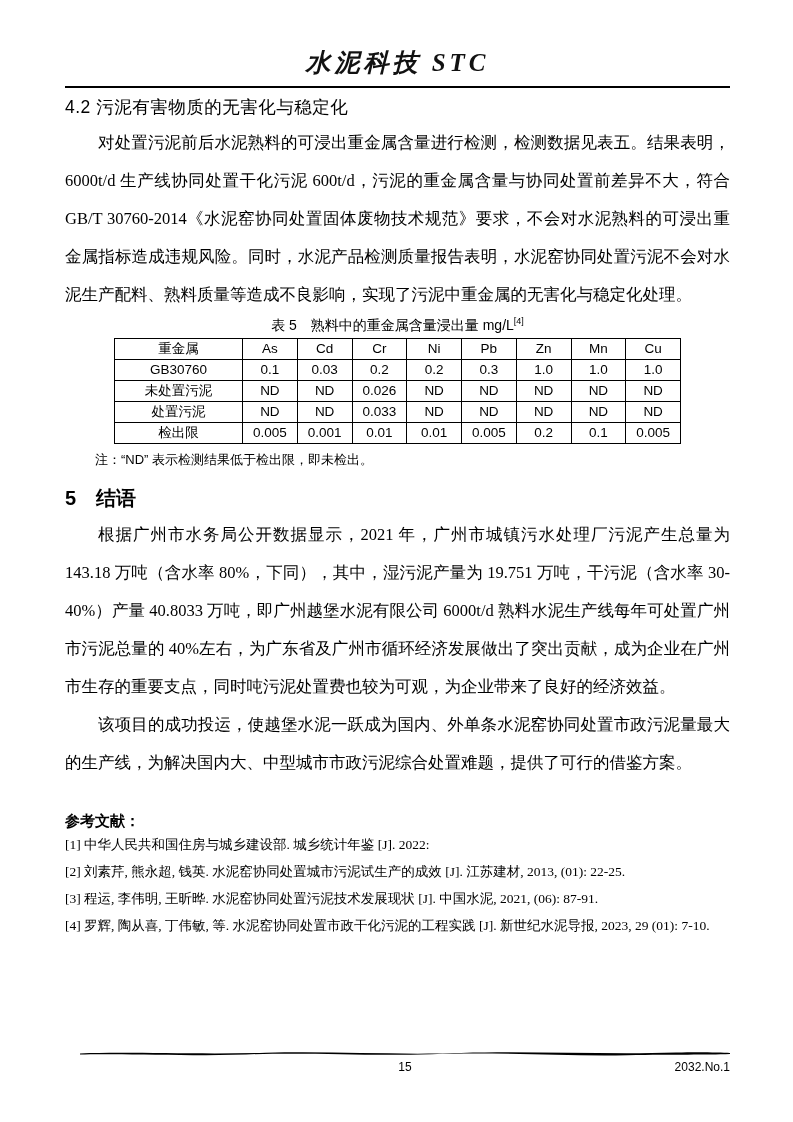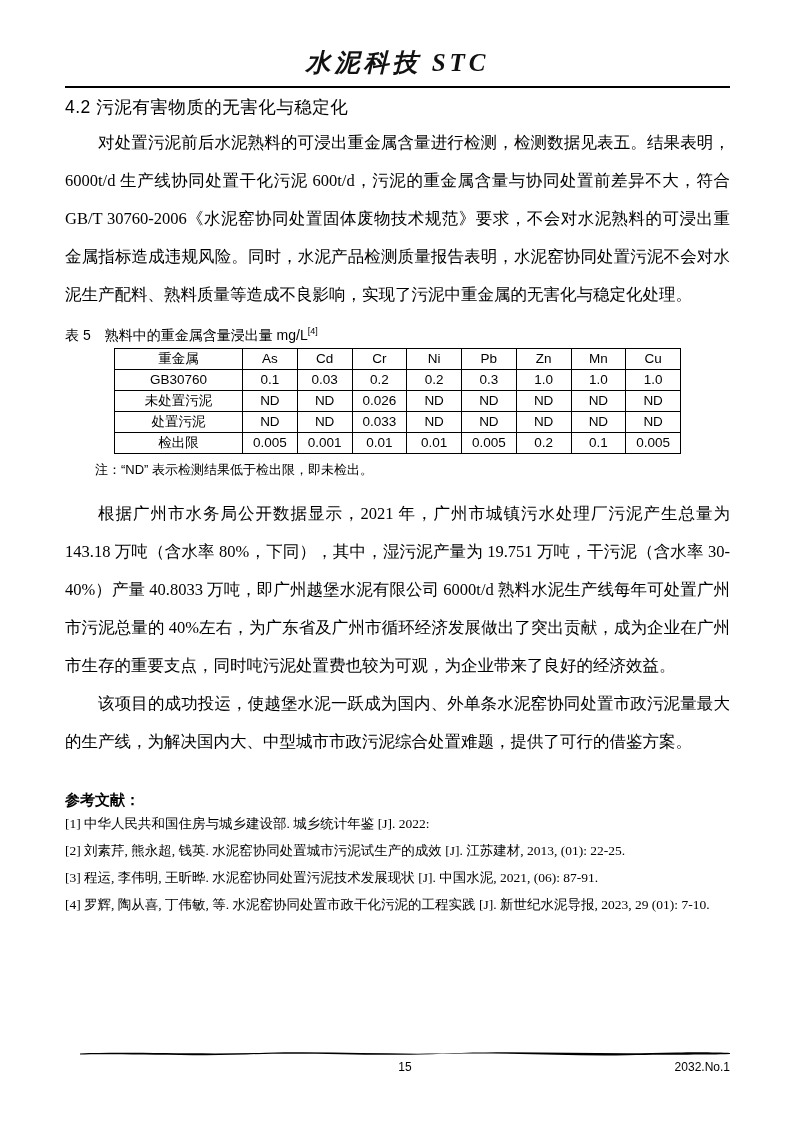--- a/index.html
+++ b/index.html
@@ -36,23 +36,24 @@
   .body-para {
     font-size: 16.5px;
     line-height: 38px;
     text-align: justify;
     text-indent: 2em;
     margin-top: 5px;
     color: #000;
   }
 
   .caption {
+    text-align: center;
     font-family: "Liberation Sans", sans-serif;
     font-size: 14px;
-    margin-top: 12px;
+    margin-top: 2px;
     color: #000;
   }
   .caption sup { font-size: 9px; }
 
   table.metals {
     border-collapse: collapse;
     margin: 3px auto 0 auto;
     width: 567px;
     font-family: "Liberation Sans", sans-serif;
     font-size: 13.5px;
@@ -110,21 +111,21 @@
 </head>
 <body>
 
 <div class="page">
 
   <div class="journal-header">水泥科技 STC</div>
   <div class="header-rule"></div>
 
   <h2 class="sec42">4.2 污泥有害物质的无害化与稳定化</h2>
 
-  <p class="body-para">对处置污泥前后水泥熟料的可浸出重金属含量进行检测，检测数据见表五。结果表明，6000t/d 生产线协同处置干化污泥 600t/d，污泥的重金属含量与协同处置前差异不大，符合 GB/T 30760-2006《水泥窑协同处置固体废物技术规范》要求，不会对水泥熟料的可浸出重金属指标造成违规风险。同时，水泥产品检测质量报告表明，水泥窑协同处置污泥不会对水泥生产配料、熟料质量等造成不良影响，实现了污泥中重金属的无害化与稳定化处理。</p>
+  <p class="body-para">对处置污泥前后水泥熟料的可浸出重金属含量进行检测，检测数据见表五。结果表明，6000t/d 生产线协同处置干化污泥 600t/d，污泥的重金属含量与协同处置前差异不大，符合 GB/T 30760-2014《水泥窑协同处置固体废物技术规范》要求，不会对水泥熟料的可浸出重金属指标造成违规风险。同时，水泥产品检测质量报告表明，水泥窑协同处置污泥不会对水泥生产配料、熟料质量等造成不良影响，实现了污泥中重金属的无害化与稳定化处理。</p>
 
   <div class="caption">
     <span>表 5　熟料中的重金属含量浸出量 mg/L</span><sup>[4]</sup>
   </div>
 
   <table class="metals">
     <tbody>
       <tr>
         <td class="rowhead">重金属</td>
         <td>As</td>
@@ -178,20 +179,21 @@
         <td>0.005</td>
         <td>0.2</td>
         <td>0.1</td>
         <td>0.005</td>
       </tr>
     </tbody>
   </table>
 
   <div class="note">注：“ND”  表示检测结果低于检出限，即未检出。</div>
 
+  <h1 class="sec5">5　结语</h1>
 
   <p class="body-para sec5-para">根据广州市水务局公开数据显示，2021 年，广州市城镇污水处理厂污泥产生总量为 143.18 万吨（含水率 80%，下同），其中，湿污泥产量为 19.751 万吨，干污泥（含水率 30-40%）产量 40.8033 万吨，即广州越堡水泥有限公司 6000t/d 熟料水泥生产线每年可处置广州市污泥总量的 40%左右，为广东省及广州市循环经济发展做出了突出贡献，成为企业在广州市生存的重要支点，同时吨污泥处置费也较为可观，为企业带来了良好的经济效益。</p>
   <p class="body-para sec5-para2">该项目的成功投运，使越堡水泥一跃成为国内、外单条水泥窑协同处置市政污泥量最大的生产线，为解决国内大、中型城市市政污泥综合处置难题，提供了可行的借鉴方案。</p>
 
   <div class="refs">
     <div class="refs-heading">参考文献：</div>
     <div class="ref-item">[1] 中华人民共和国住房与城乡建设部. 城乡统计年鉴 [J]. 2022:</div>
     <div class="ref-item">[2] 刘素芹, 熊永超, 钱英. 水泥窑协同处置城市污泥试生产的成效 [J]. 江苏建材, 2013, (01): 22-25.</div>
     <div class="ref-item">[3] 程运, 李伟明, 王昕晔. 水泥窑协同处置污泥技术发展现状 [J]. 中国水泥, 2021, (06): 87-91.</div>
     <div class="ref-item">[4] 罗辉, 陶从喜, 丁伟敏, 等. 水泥窑协同处置市政干化污泥的工程实践 [J]. 新世纪水泥导报, 2023, 29 (01): 7-10.</div>

